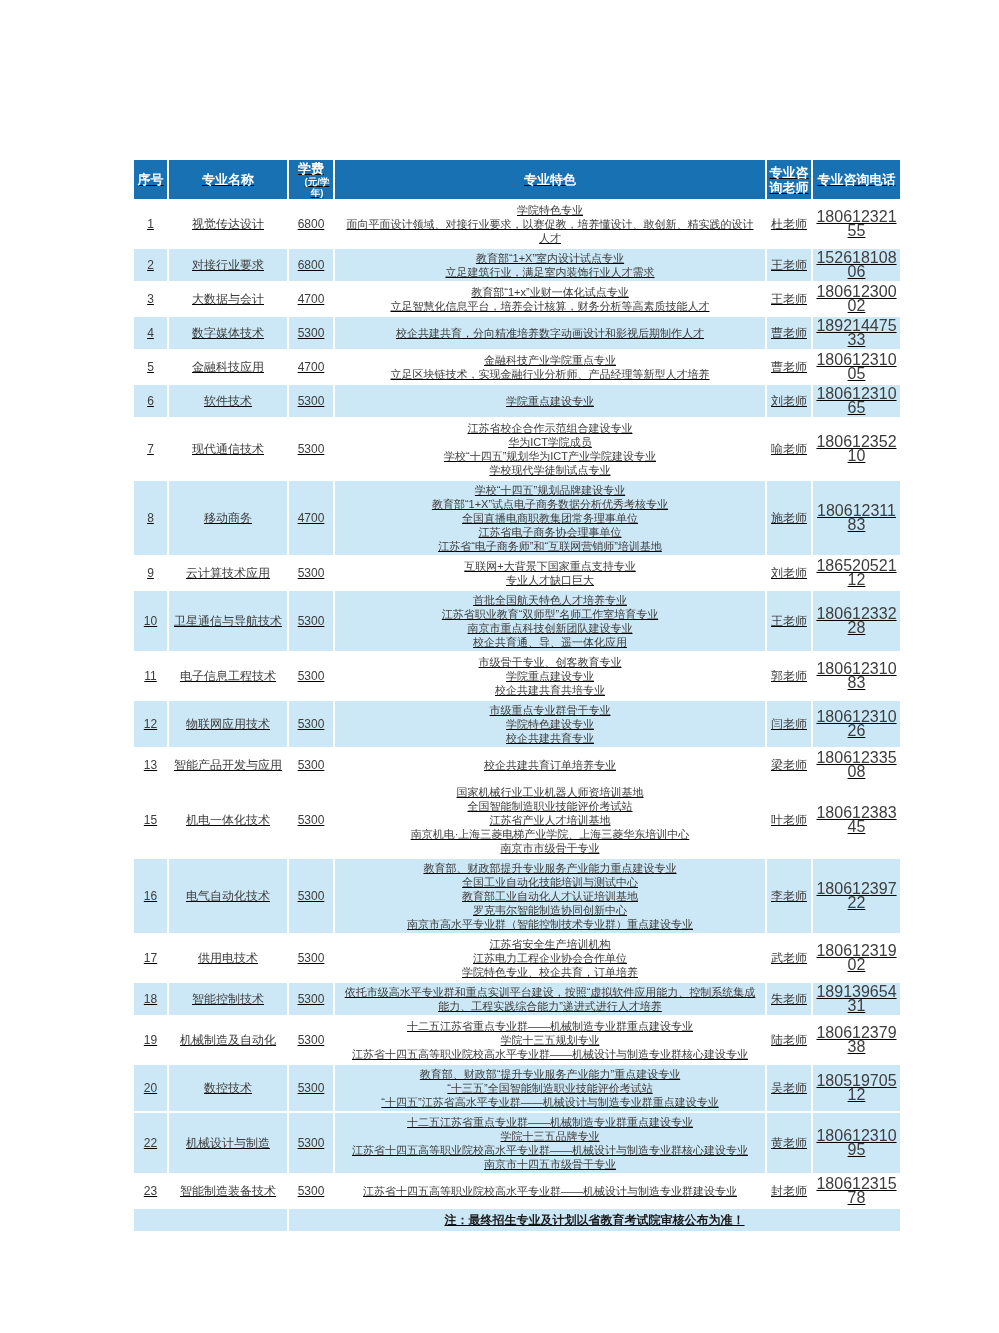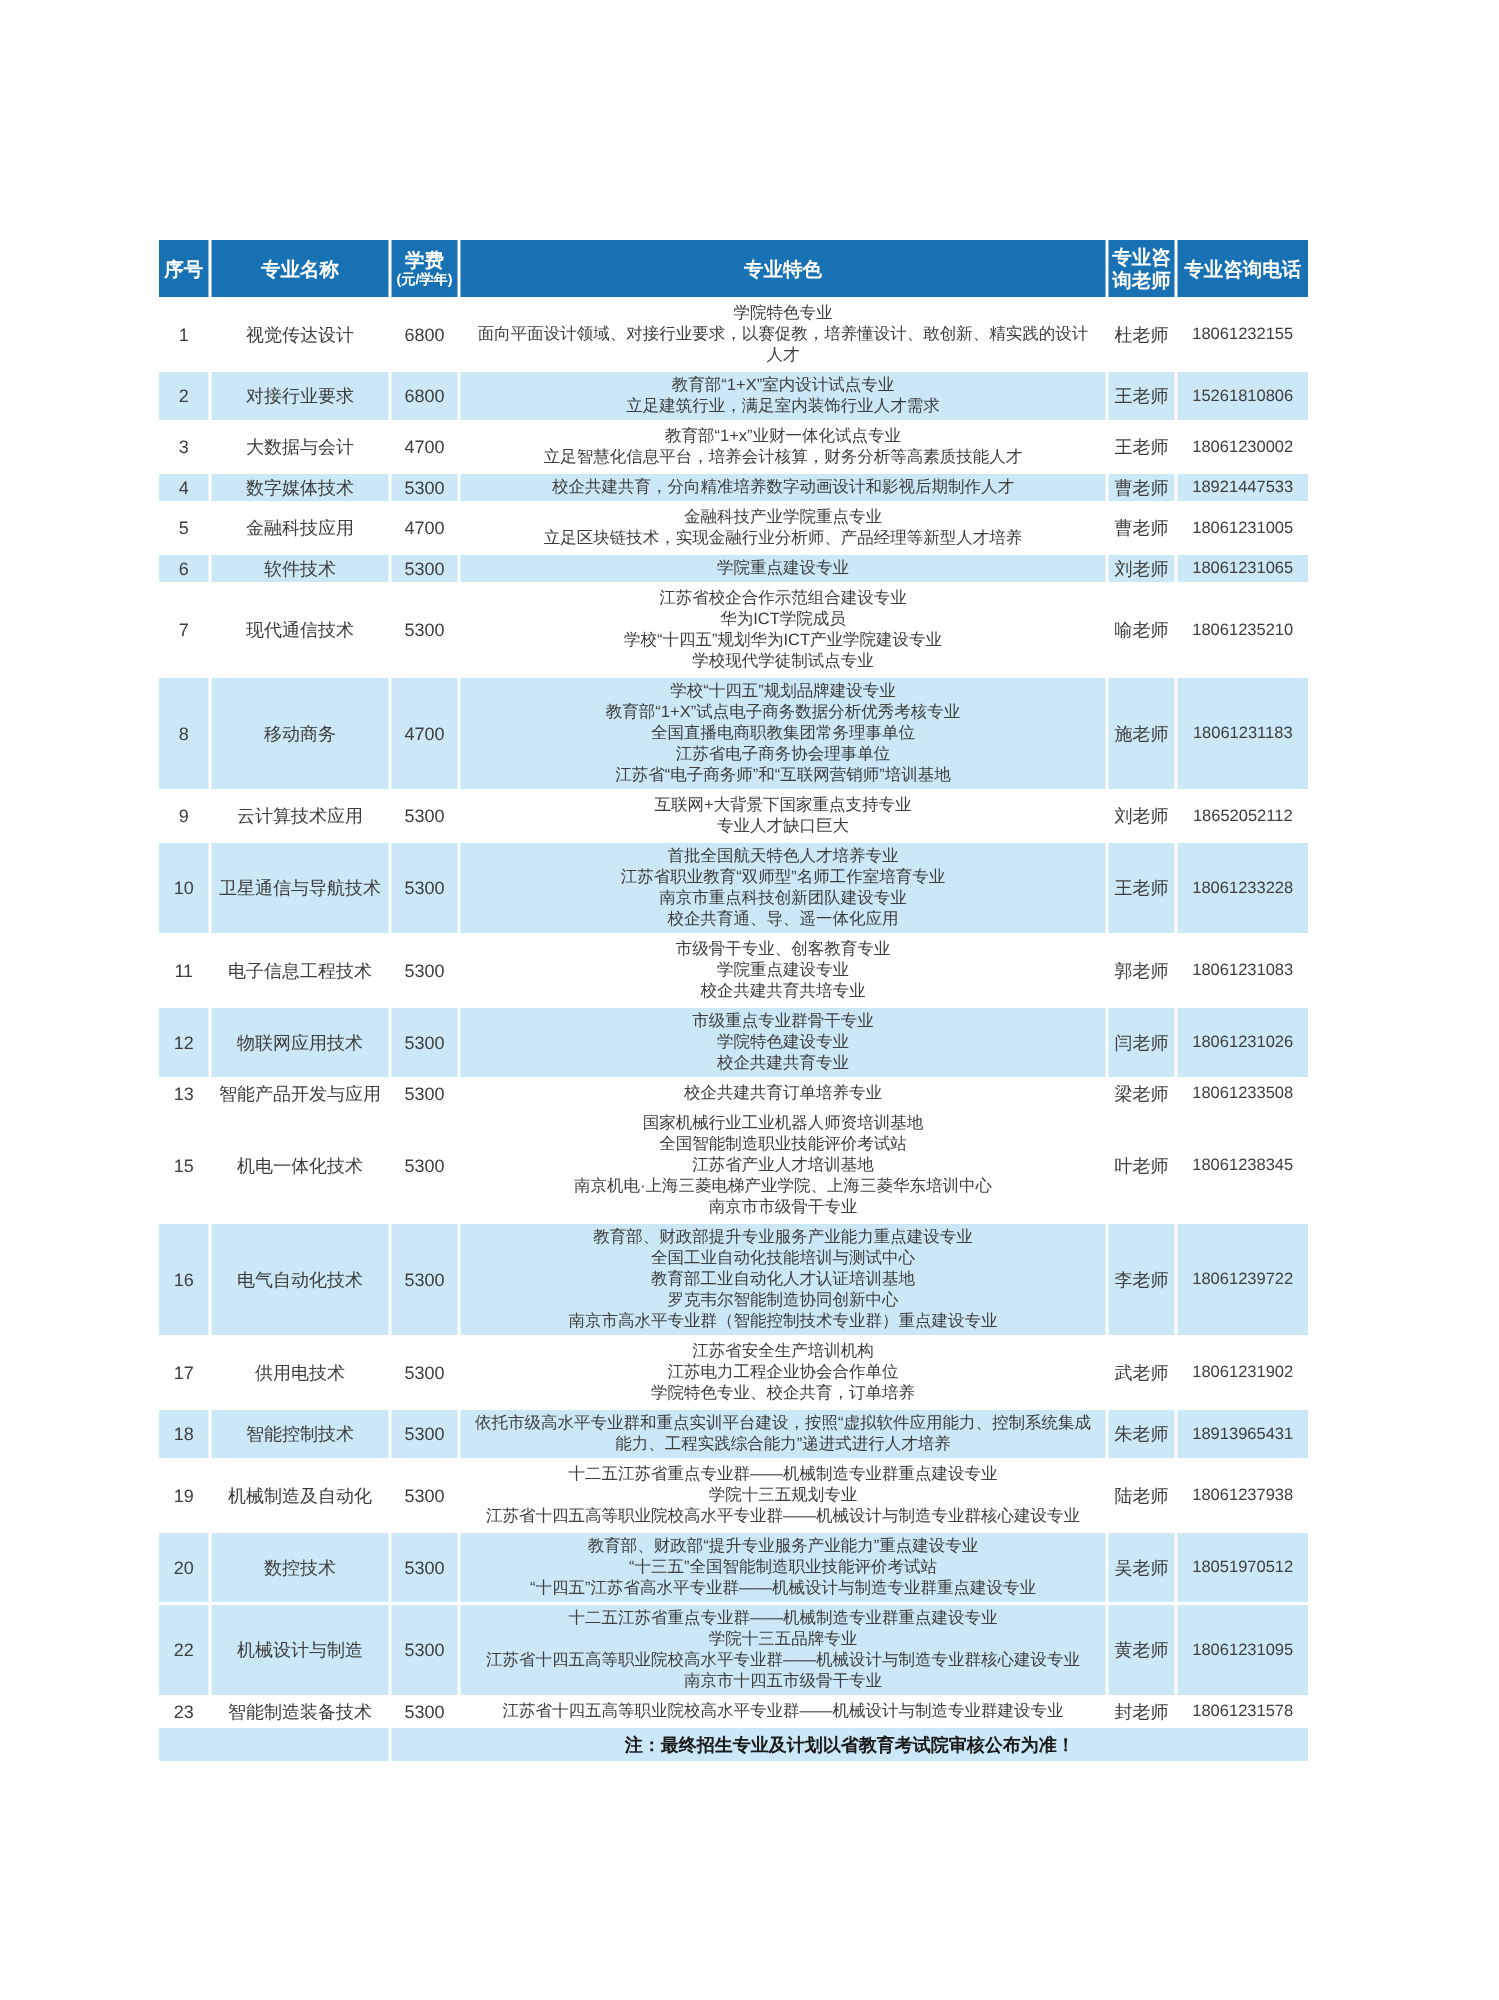--- a/index.html
+++ b/index.html
@@ -6,52 +6,53 @@
   .page {
     position: relative;
     width: 999px;
     height: 1333px;
     background: #ffffff;
     font-family: "Liberation Sans", sans-serif;
     overflow: hidden;
   }
   table.majors-table {
     position: absolute;
-    left: 104px;
+    left: 132px;
     top: 158px;
     width: 768px;
     border-collapse: collapse;
     table-layout: fixed;
+    text-decoration: underline;
   }
   th, td {
     border: 2px solid #ffffff;
     text-align: center;
     vertical-align: middle;
     word-break: break-all;
   }
   thead th {
     background: var(--header-bg, #1771b3);
     color: #ffffff;
     font-size: 13px;
     font-weight: bold;
     line-height: 15px;
     height: 36px;
     padding: 1px 1px;
   }
-  .fee-unit { font-size: 9.5px; font-weight: bold; line-height: 11px; }
+  .fee-unit { font-size: 9.5px; font-weight: bold; line-height: 11px; padding-left: 12px; }
   tbody td {
     color: var(--text-color, #3d3d3d);
     font-size: 12px;
     line-height: 14px;
     padding: 2px 2px;
     background: #ffffff;
   }
   tbody td.c-feat { font-size: 11px; padding: 2px 8px; text-align: center; }
   tbody td.c-feat div { line-height: 14px; }
-  tbody td.c-phone { font-size: 11px; }
+  tbody td.c-phone { font-size: 16px; }
   tbody tr.alt td { background: var(--alt-bg, #cce8f6); }
   tfoot td { background: var(--alt-bg, #cce8f6); height: 20px; }
   tfoot td.footer-note {
     font-weight: bold;
     color: var(--note-color, #1a1a1a);
     font-size: 12px;
     line-height: 15px;
   }
 </style>
 </head>

